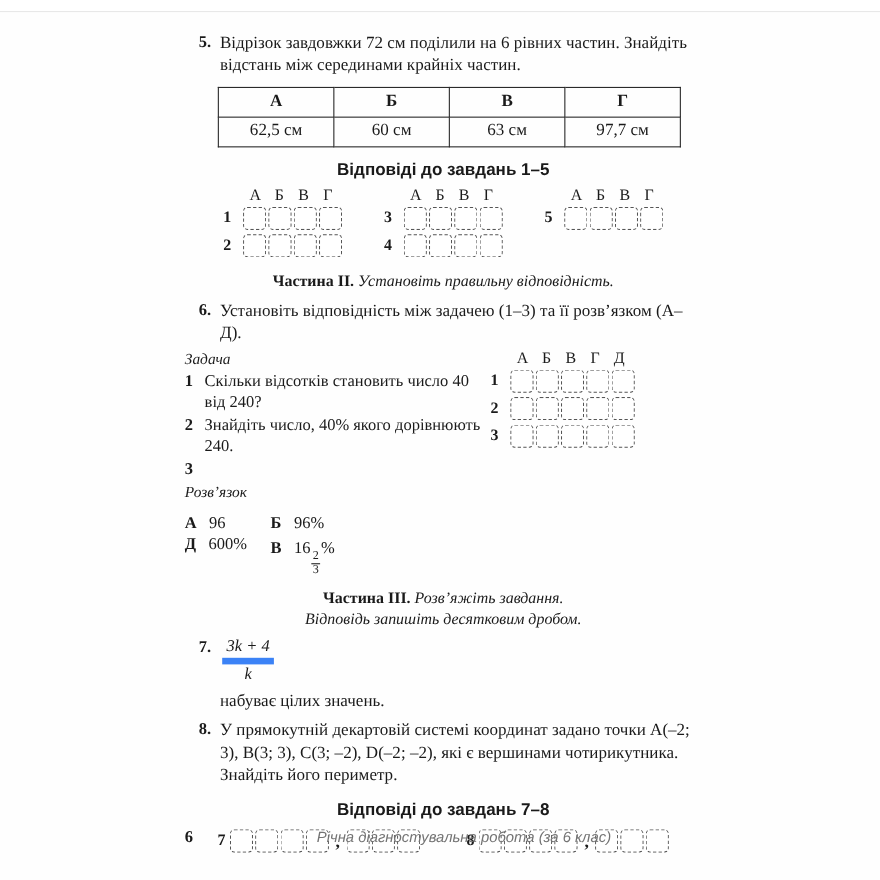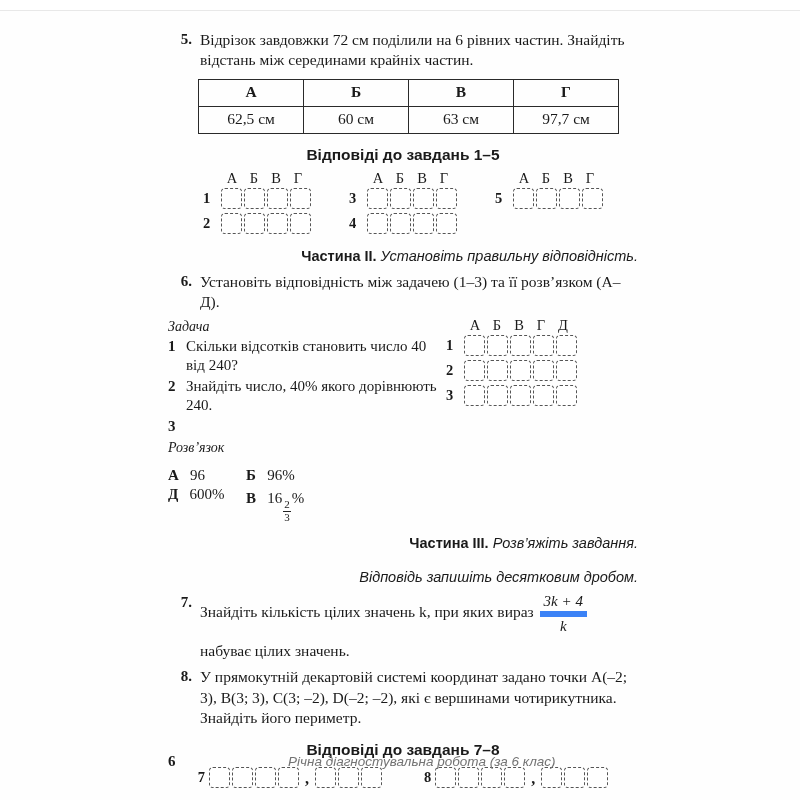--- a/index.html
+++ b/index.html
@@ -76,24 +76,24 @@
 
   
   .section-head {
     text-align: center;
     font-weight: bold;
     font-size: 15.5px;
     margin: 12px 0 6px 0;
     font-family: "Liberation Sans", sans-serif;
   }
   .part-head {
-    text-align: right;
+    text-align: center;
     font-size: 14.5px;
     margin: 10px 0 8px 0;
-    font-family: Liberation Sans, sans-serif;
+    font-family: Liberation Serif, serif;
   }
   .part-head b { font-weight: bold; font-style: normal; }
   .part-head i { font-style: italic; }
 
   
   .ansblocks {
     display: flex;
     justify-content: center;
     gap: 38px;
     margin-top: 2px;
@@ -441,32 +441,31 @@
             <div class="box"></div>
             <div class="box"></div>
             <div class="box"></div>
             <div class="box"></div>
             <div class="box"></div>
           </div>
         </div>
       </div>
     </div>
 
-    <div class="part-head" style="margin-bottom:18px;">
+    <div class="part-head" style="margin-bottom:2px;">
       <b>Частина III.</b>
       <i>Розв’яжіть завдання.</i>
     </div>
     <div class="part-head" style="margin-top:0;">
       <i>Відповідь запишіть десятковим дробом.</i>
     </div>
 
     <div class="qrow" style="margin-top:8px;">
       <div class="qnum">7.</div>
       <div class="qbody">
-        <span>Знайдіть кількість цілих значень k, при яких вираз</span>
         <span class="bigfrac">
           <span class="num">3k + 4</span>
           <span class="den">k</span>
         </span>
         <div style="margin-top:6px;">набуває цілих значень.</div>
       </div>
     </div>
 
     <div class="qrow" style="margin-top:6px;">
       <div class="qnum">8.</div>

